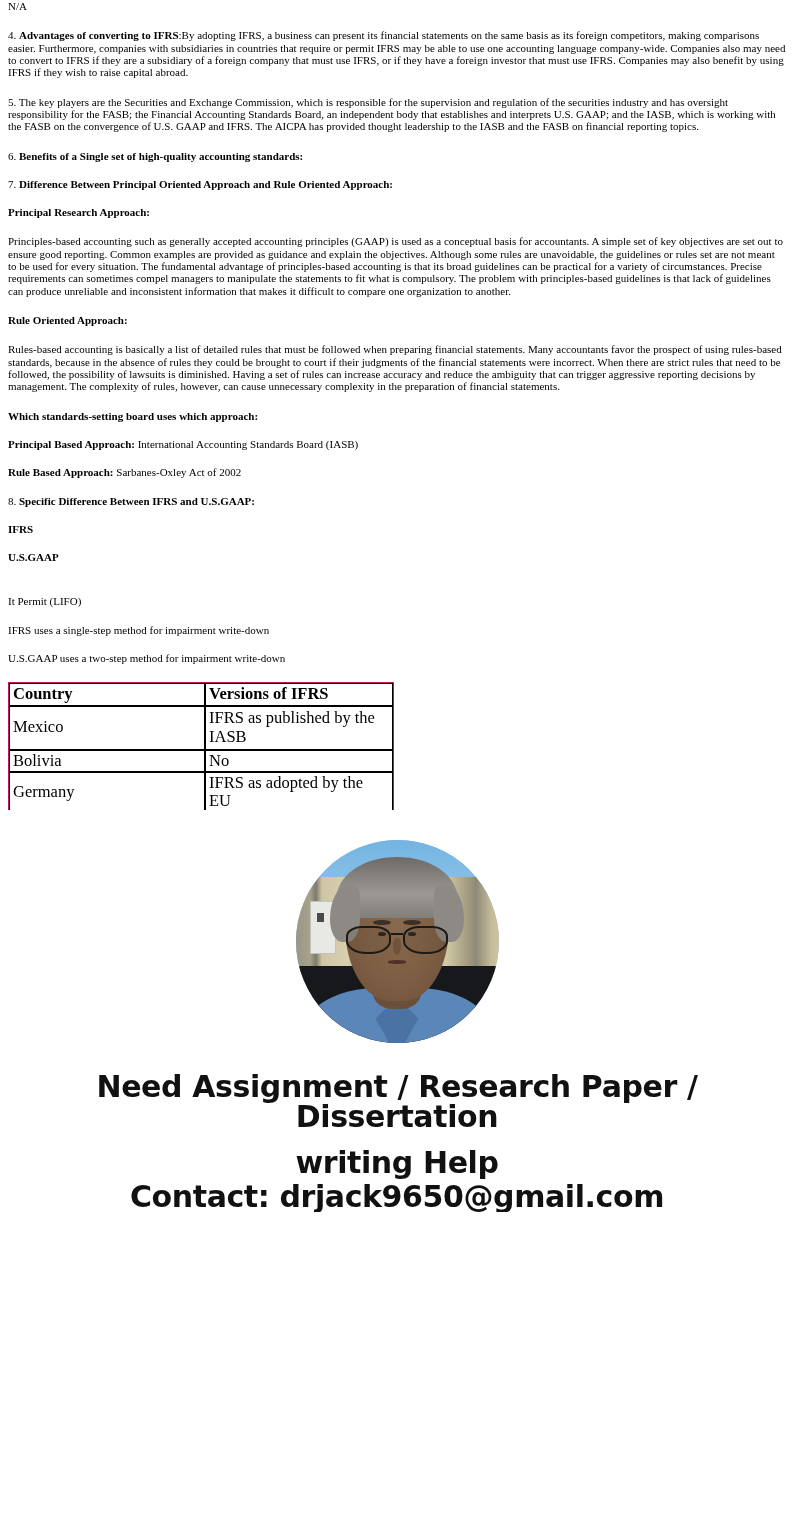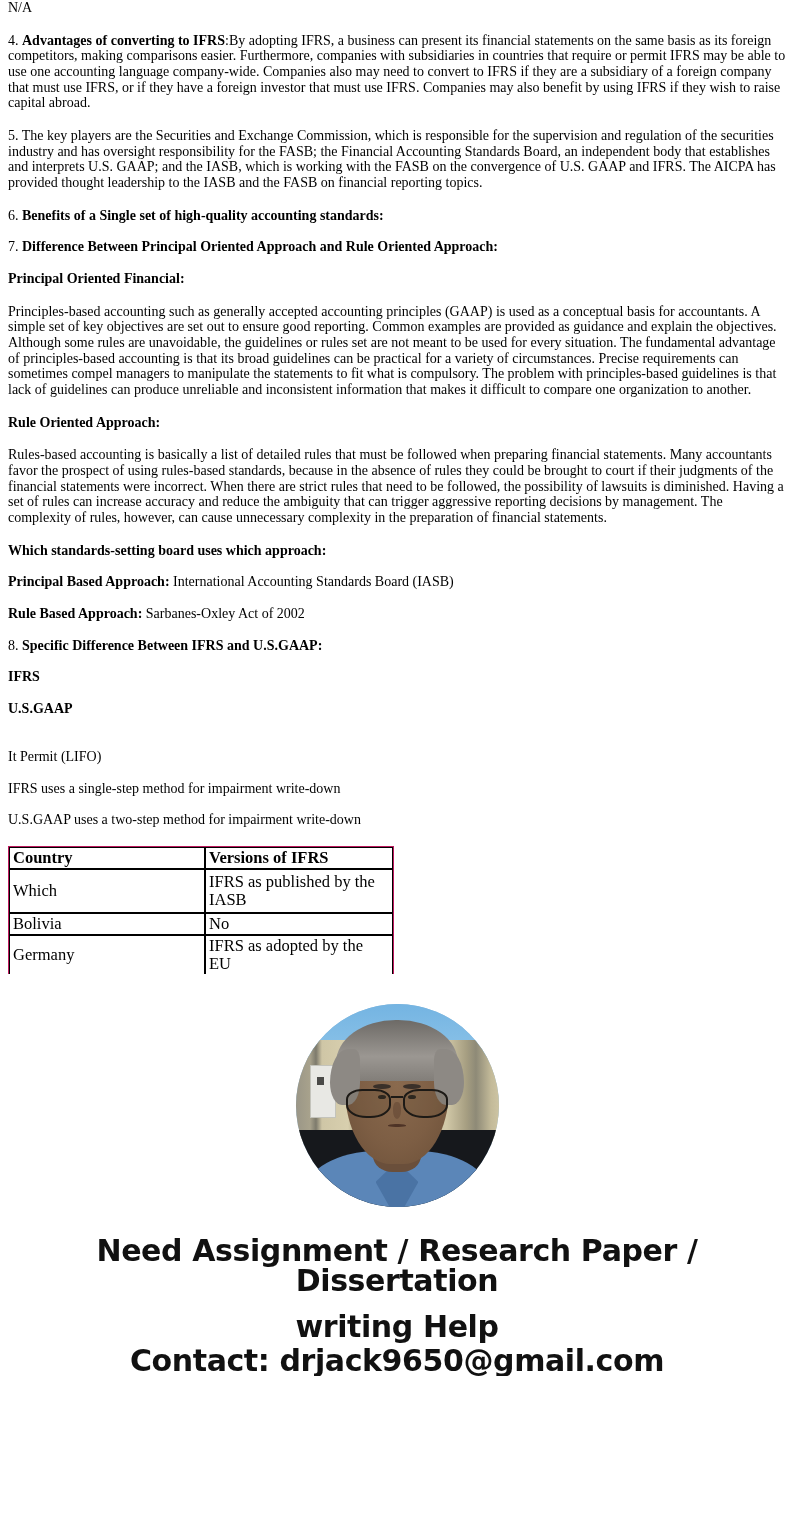--- a/index.html
+++ b/index.html
@@ -15,21 +15,21 @@
   }
   .page {
     width: 794px;
     box-sizing: border-box;
     padding: 0 8px;
     position: relative;
   }
   p.para {
     margin: 0 0 0 0;
     padding: 0;
-    font-size: 14px;
+    font-size: 11px;
     line-height: 1.12;
     text-align: left;
   }
   .spacer-lg { height: 17px; }
   .spacer-sm { height: 16px; }
   b, strong { font-weight: bold; }
   .u { }
 
   
   .tbl-wrap {
@@ -225,21 +225,21 @@
   <div class="spacer-sm"></div>
 
   <p class="para">
     <span>7.</span>
     <b>Difference Between Principal Oriented Approach and Rule Oriented Approach:</b>
   </p>
 
   <div class="spacer-sm"></div>
 
   <p class="para">
-    <b>Principal Oriented Financial:</b>
+    <b>Principal Research Approach:</b>
   </p>
 
   <div class="spacer-lg"></div>
 
   <p class="para">Principles-based accounting such as generally accepted accounting principles (GAAP) is used as a conceptual basis for accountants. A simple set of key objectives are set out to ensure good reporting. Common examples are provided as guidance and explain the objectives. Although some rules are unavoidable, the guidelines or rules set are not meant to be used for every situation. The fundamental advantage of principles-based accounting is that its broad guidelines can be practical for a variety of circumstances. Precise requirements can sometimes compel managers to manipulate the statements to fit what is compulsory. The problem with principles-based guidelines is that lack of guidelines can produce unreliable and inconsistent information that makes it difficult to compare one organization to another.</p>
 
   <div class="spacer-lg"></div>
 
   <p class="para">
     <b>Rule Oriented Approach:</b>
@@ -304,21 +304,21 @@
           <col class="c2">
         </colgroup>
       <thead>
         <tr>
           <th>Country</th>
           <th>Versions of IFRS</th>
         </tr>
       </thead>
       <tbody>
         <tr>
-          <td class="tall">Which</td>
+          <td class="tall">Mexico</td>
           <td class="tall">IFRS as published by the IASB</td>
         </tr>
         <tr>
           <td>Bolivia</td>
           <td>No</td>
         </tr>
         <tr>
           <td>Germany</td>
           <td>IFRS as adopted by the EU</td>
         </tr>

